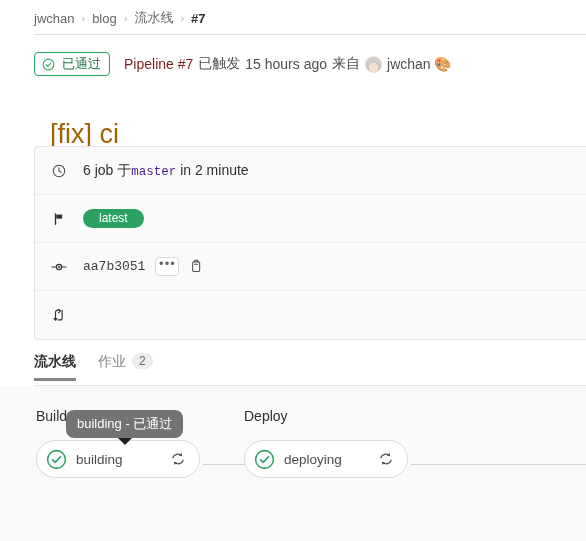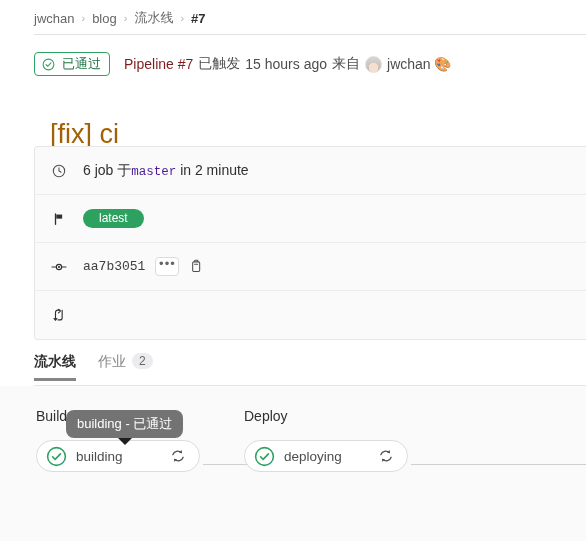--- a/index.html
+++ b/index.html
@@ -263,21 +263,21 @@
   .stage-label {
     font-size: 14px;
     color: #303030;
     margin-bottom: 16px;
     white-space: nowrap;
   }
   .job-card {
     display: flex;
     align-items: center;
     width: 164px;
-    height: 32px;
+    height: 38px;
     background: #ffffff;
     border: 1px solid #dcdcde;
     border-radius: 20px;
     box-sizing: border-box;
     padding: 0 10px 0 9px;
     cursor: pointer;
   }
   .job-status { display: flex; align-items: center; }
   .job-name {
     flex: 1;

